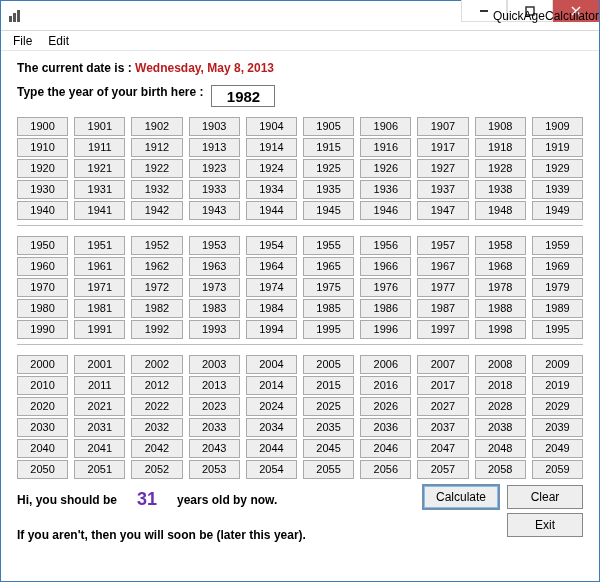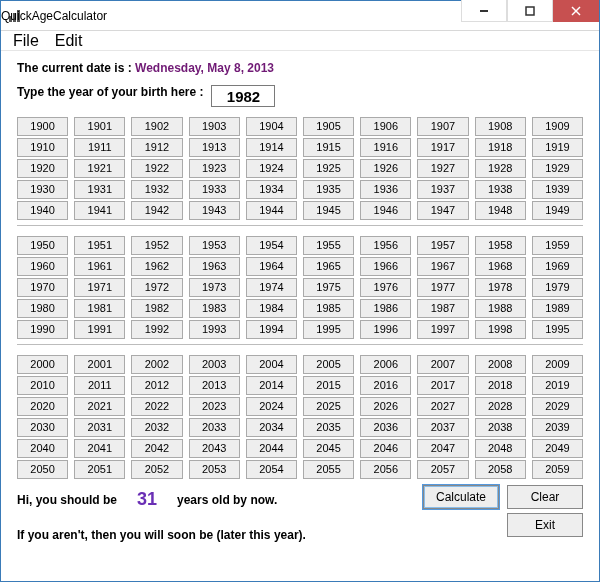--- a/index.html
+++ b/index.html
@@ -35,21 +35,21 @@
     align-items:center;
     gap:6px;
   }
   .app-icon {
     width:16px;height:16px;
     display:inline-block;
   }
   .title-text {
     position:absolute;
     left:0; right:0;
-    text-align:left;
+    text-align:right;
     font-size:12px;
     pointer-events:none;
     color:#000;
   }
   .win-controls {
     display:flex;
     height:100%;
   }
   .win-btn {
     width:46px;
@@ -70,37 +70,37 @@
   .win-btn.close {
     background:#c75050;
     color:#fff;
     border-top:none;
   }
   .win-btn svg { display:block; }
   .menubar {
     height:20px;
     display:flex;
     align-items:center;
-    font-size:16px;
+    font-size:12px;
     padding:0 4px;
     background:#fff;
     border-bottom:1px solid #e6e6e6;
   }
   .menu-item {
     padding:2px 8px;
     cursor:default;
   }
   .content {
     flex:1;
     padding:8px 16px 10px 16px;
     font-size:12px;
     color:#000;
   }
   .date-line { margin:2px 0 10px 0; font-weight:bold;}
-  .date-red { color:#701a75; font-weight:bold; }
+  .date-red { color:#b91c1c; font-weight:bold; }
   .type-line {
     display:flex;
     align-items:flex-start;
     gap:8px;
     font-weight:bold;
     margin-bottom:6px;
   }
   .year-input {
     width:64px;
     height:22px;

